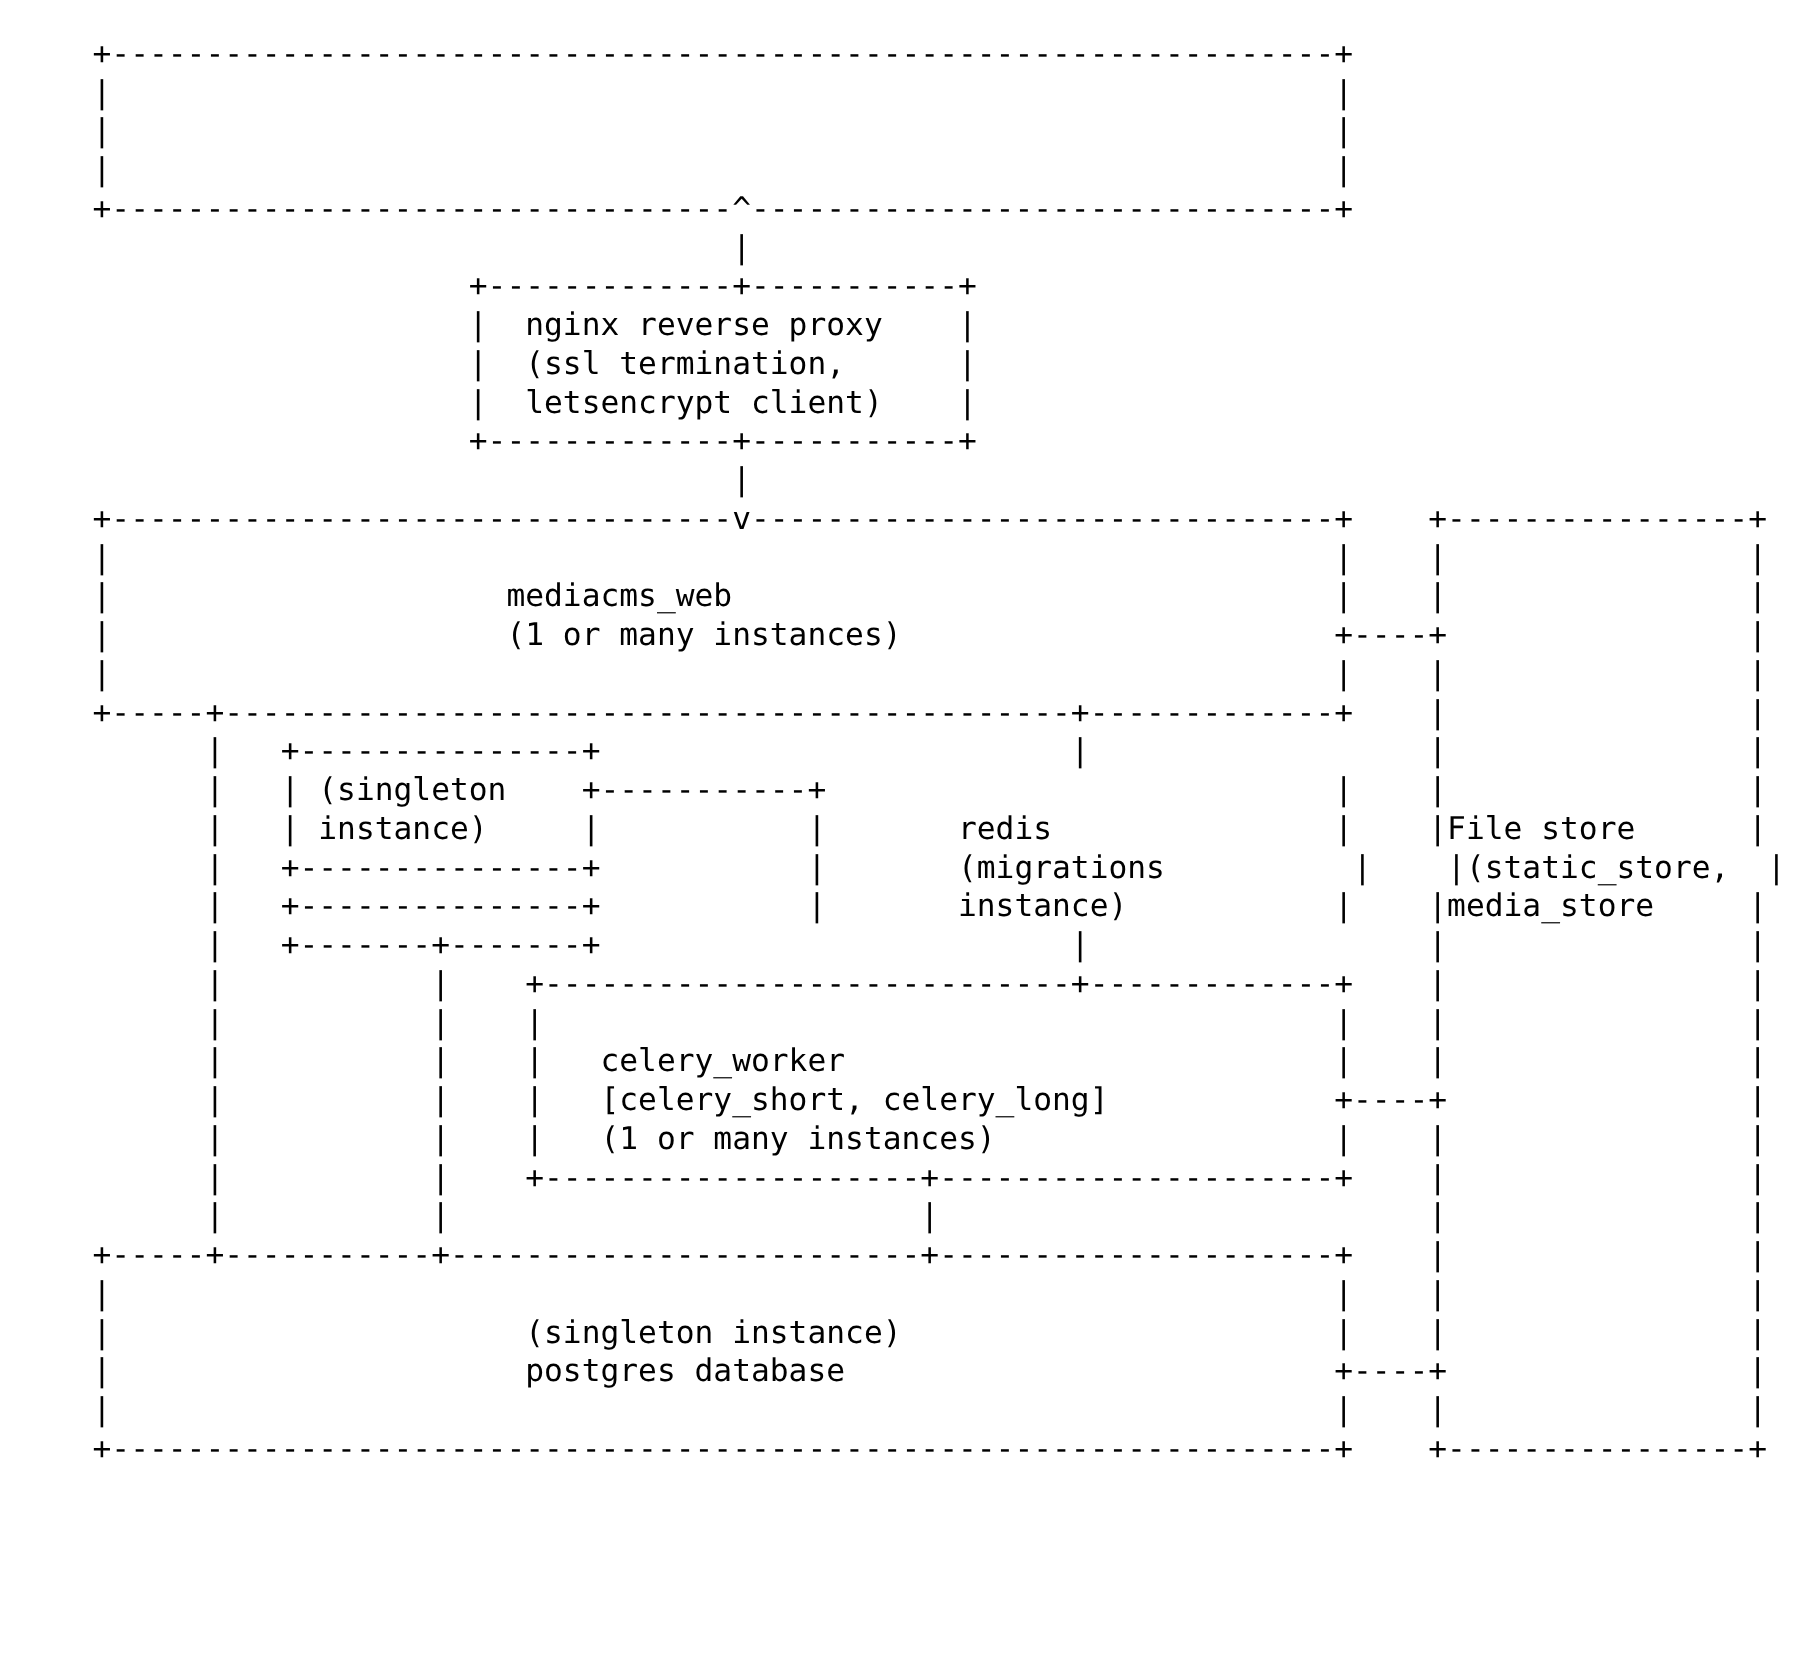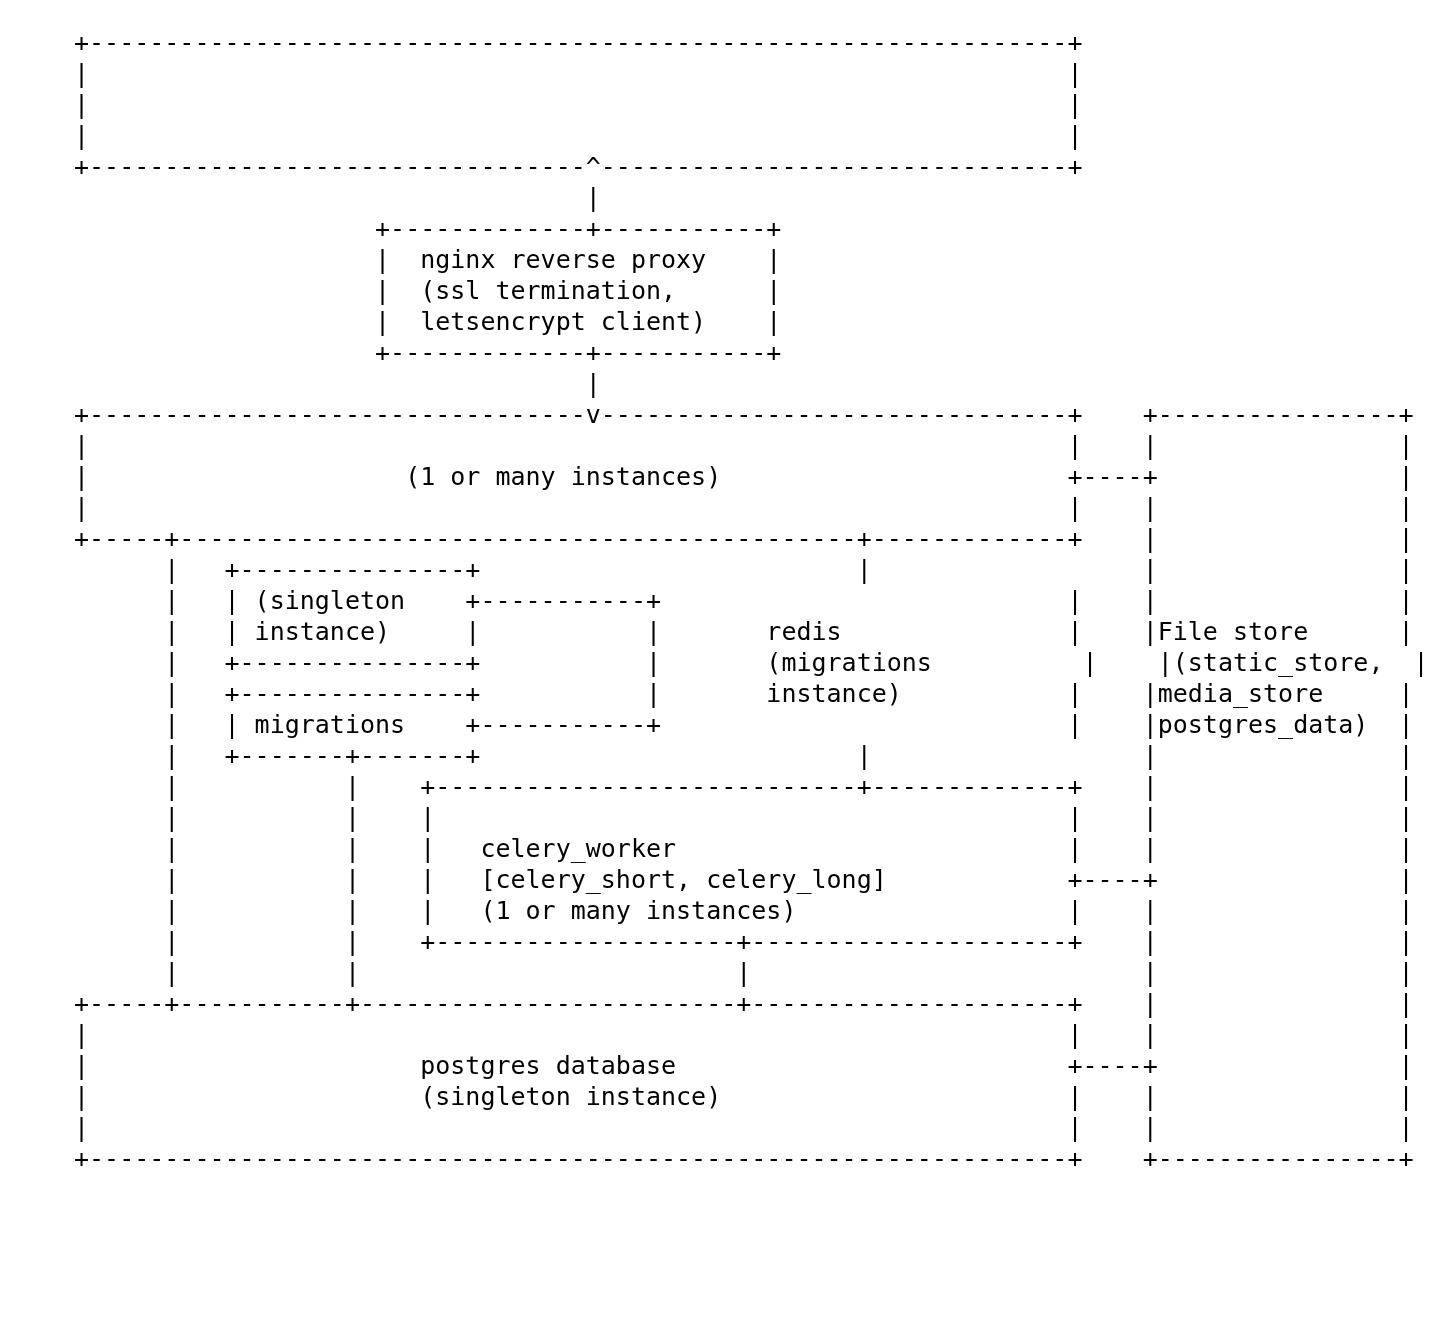--- a/index.html
+++ b/index.html
@@ -32,36 +32,36 @@
   <div class="line">+---------------------------------^-------------------------------+</div>
   <div class="line">                                  |</div>
   <div class="line">                    +-------------+-----------+</div>
   <div class="line">                    |  nginx reverse proxy    |</div>
   <div class="line">                    |  (ssl termination,      |</div>
   <div class="line">                    |  letsencrypt client)    |</div>
   <div class="line">                    +-------------+-----------+</div>
   <div class="line">                                  |</div>
   <div class="line">+---------------------------------v-------------------------------+    +----------------+</div>
   <div class="line">|                                                                 |    |                |</div>
+  <div class="line">|                     mediacms_web                                |    |                |</div>
   <div class="line">|                     (1 or many instances)                       +----+                |</div>
   <div class="line">|                                                                 |    |                |</div>
   <div class="line">+-----+---------------------------------------------+-------------+    |                |</div>
   <div class="line">      |   +---------------+                         |                  |                |</div>
   <div class="line">      |   | (singleton    +-----------+                           |    |                |</div>
   <div class="line">      |   | instance)     |           |       redis               |    |File store      |</div>
   <div class="line">      |   +---------------+           |       (migrations          |    |(static_store,  |</div>
   <div class="line">      |   +---------------+           |       instance)           |    |media_store     |</div>
-  <div class="line">      |   | migrations    +-----------+                           |    |postgres_data)  |</div>
   <div class="line">      |   +-------+-------+                         |                  |                |</div>
   <div class="line">      |           |    +----------------------------+-------------+    |                |</div>
   <div class="line">      |           |    |                                          |    |                |</div>
   <div class="line">      |           |    |   celery_worker                          |    |                |</div>
   <div class="line">      |           |    |   [celery_short, celery_long]            +----+                |</div>
   <div class="line">      |           |    |   (1 or many instances)                  |    |                |</div>
   <div class="line">      |           |    +--------------------+---------------------+    |                |</div>
   <div class="line">      |           |                         |                          |                |</div>
   <div class="line">+-----+-----------+-------------------------+---------------------+    |                |</div>
   <div class="line">|                                                                 |    |                |</div>
+  <div class="line">|                      (singleton instance)                       |    |                |</div>
   <div class="line">|                      postgres database                          +----+                |</div>
-  <div class="line">|                      (singleton instance)                       |    |                |</div>
   <div class="line">|                                                                 |    |                |</div>
   <div class="line">+-----------------------------------------------------------------+    +----------------+</div>
 </div>
 
 </body></html>

